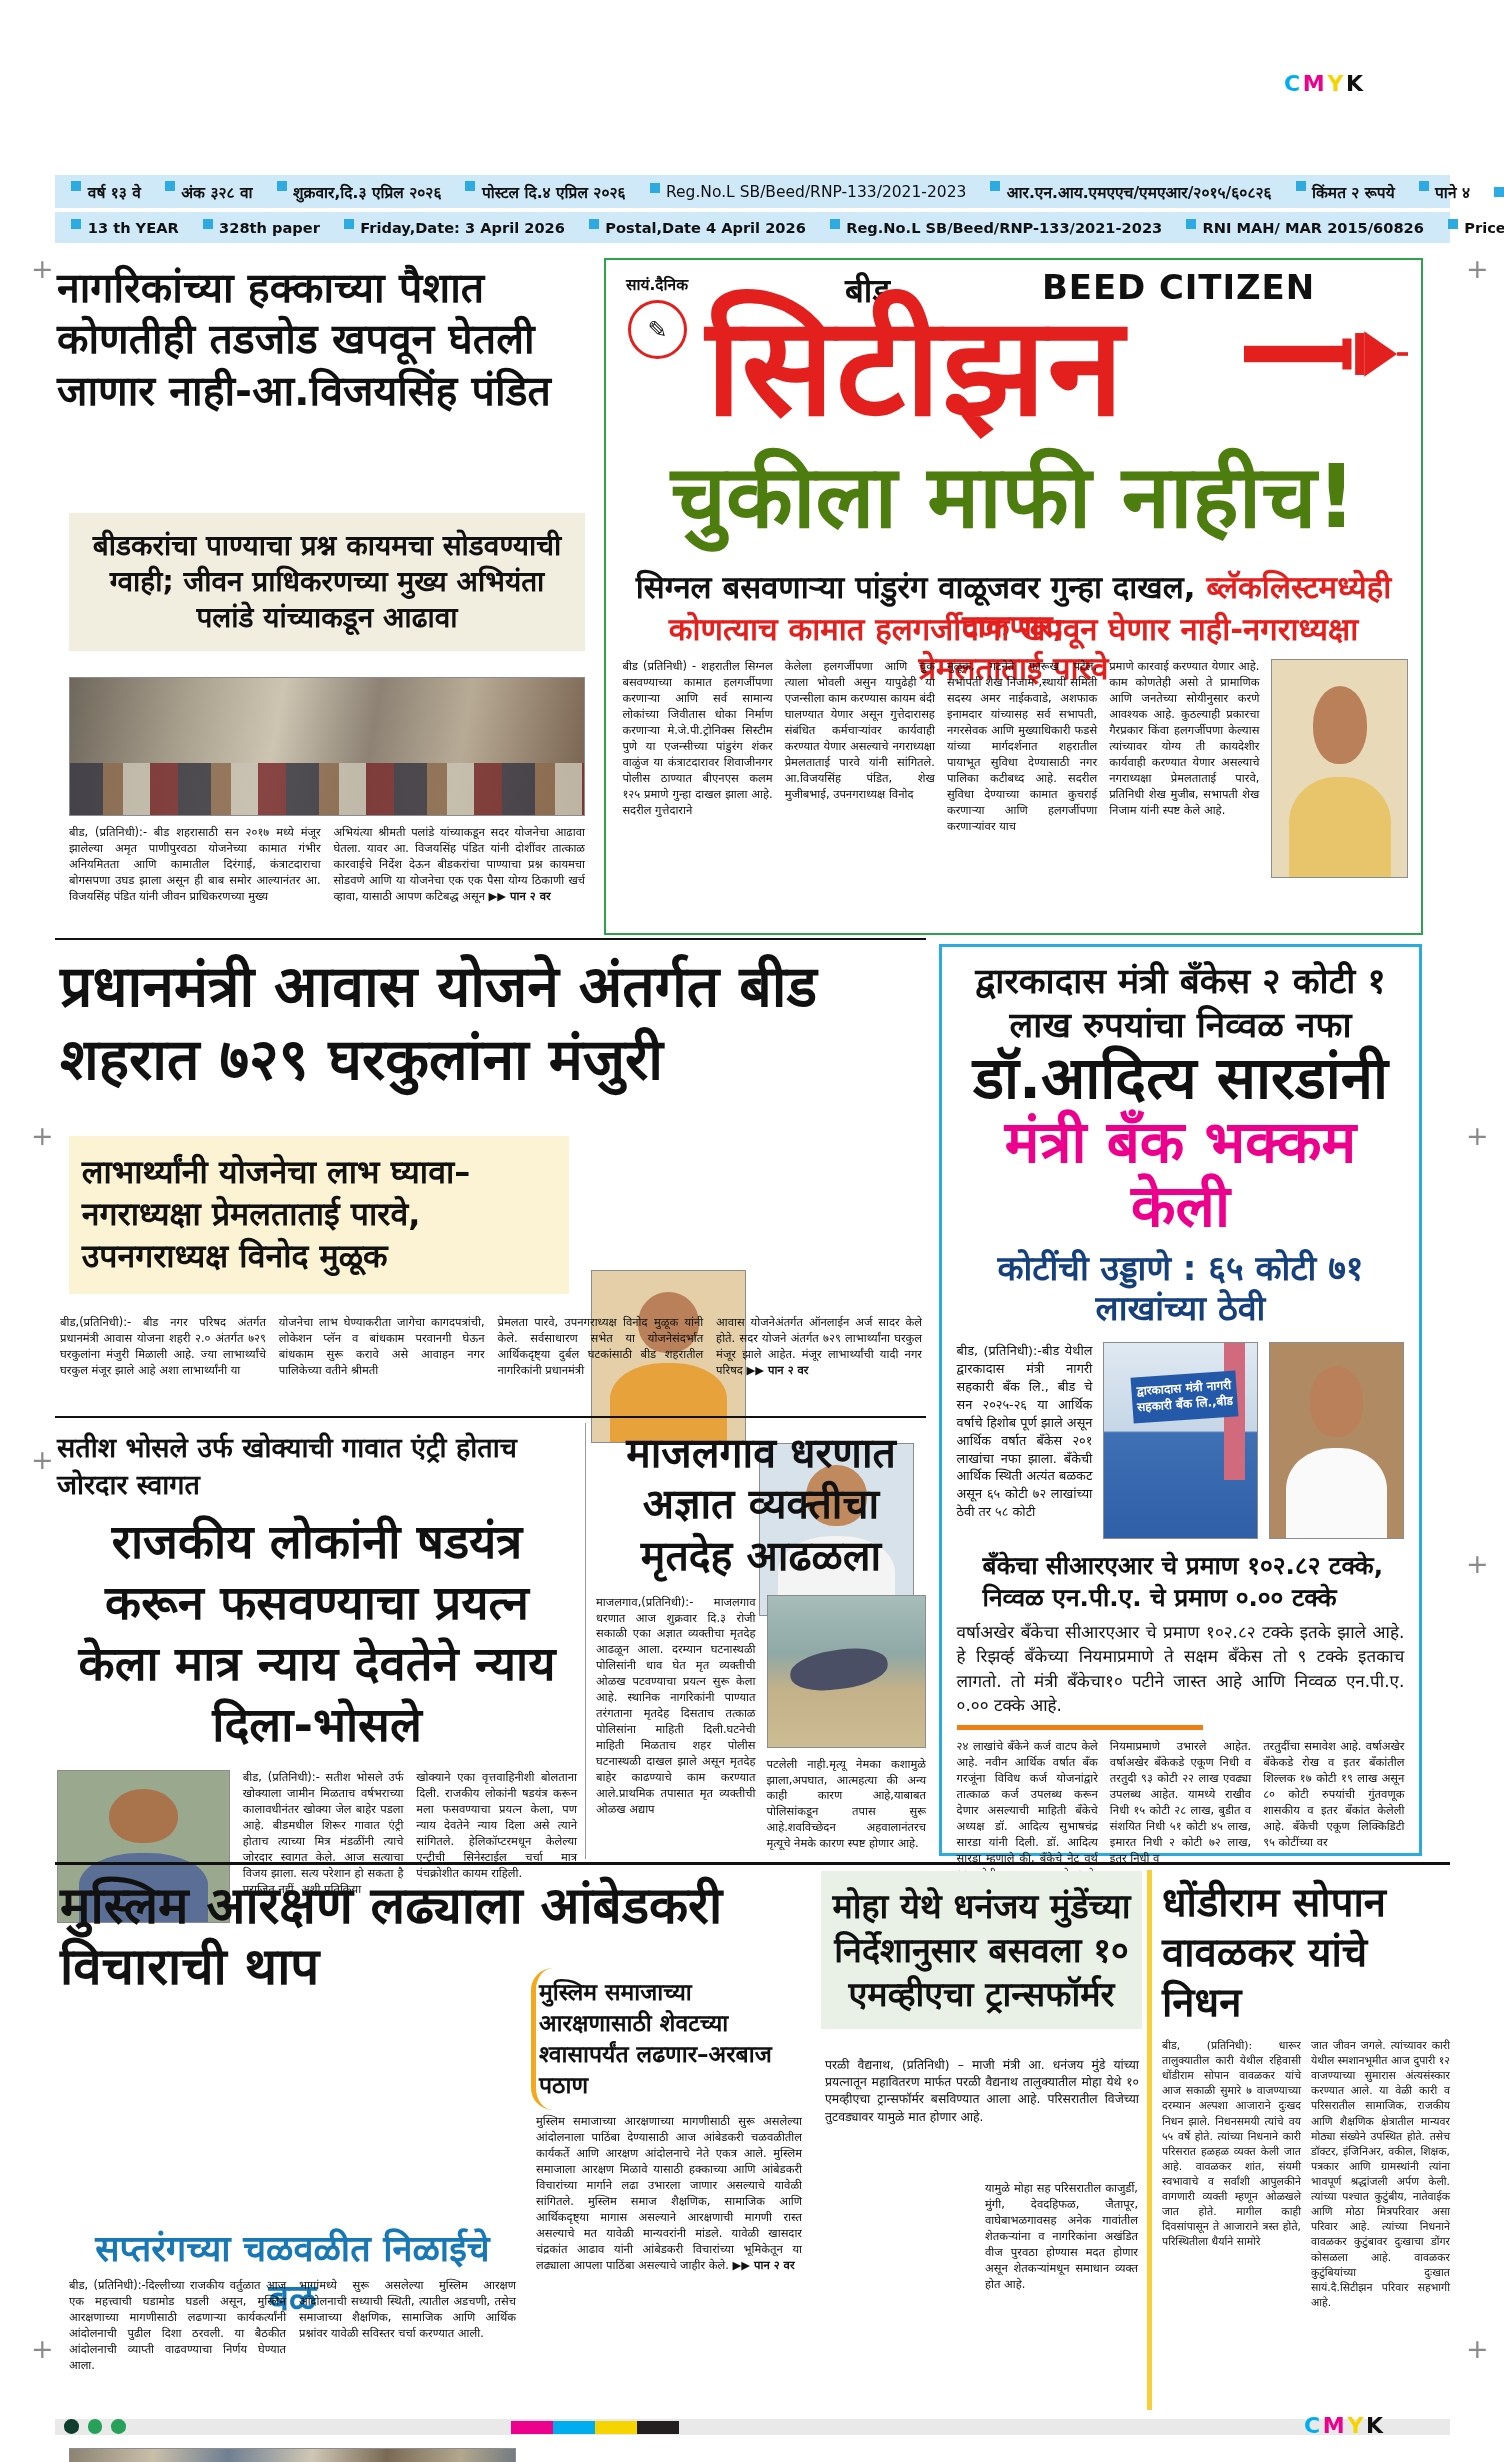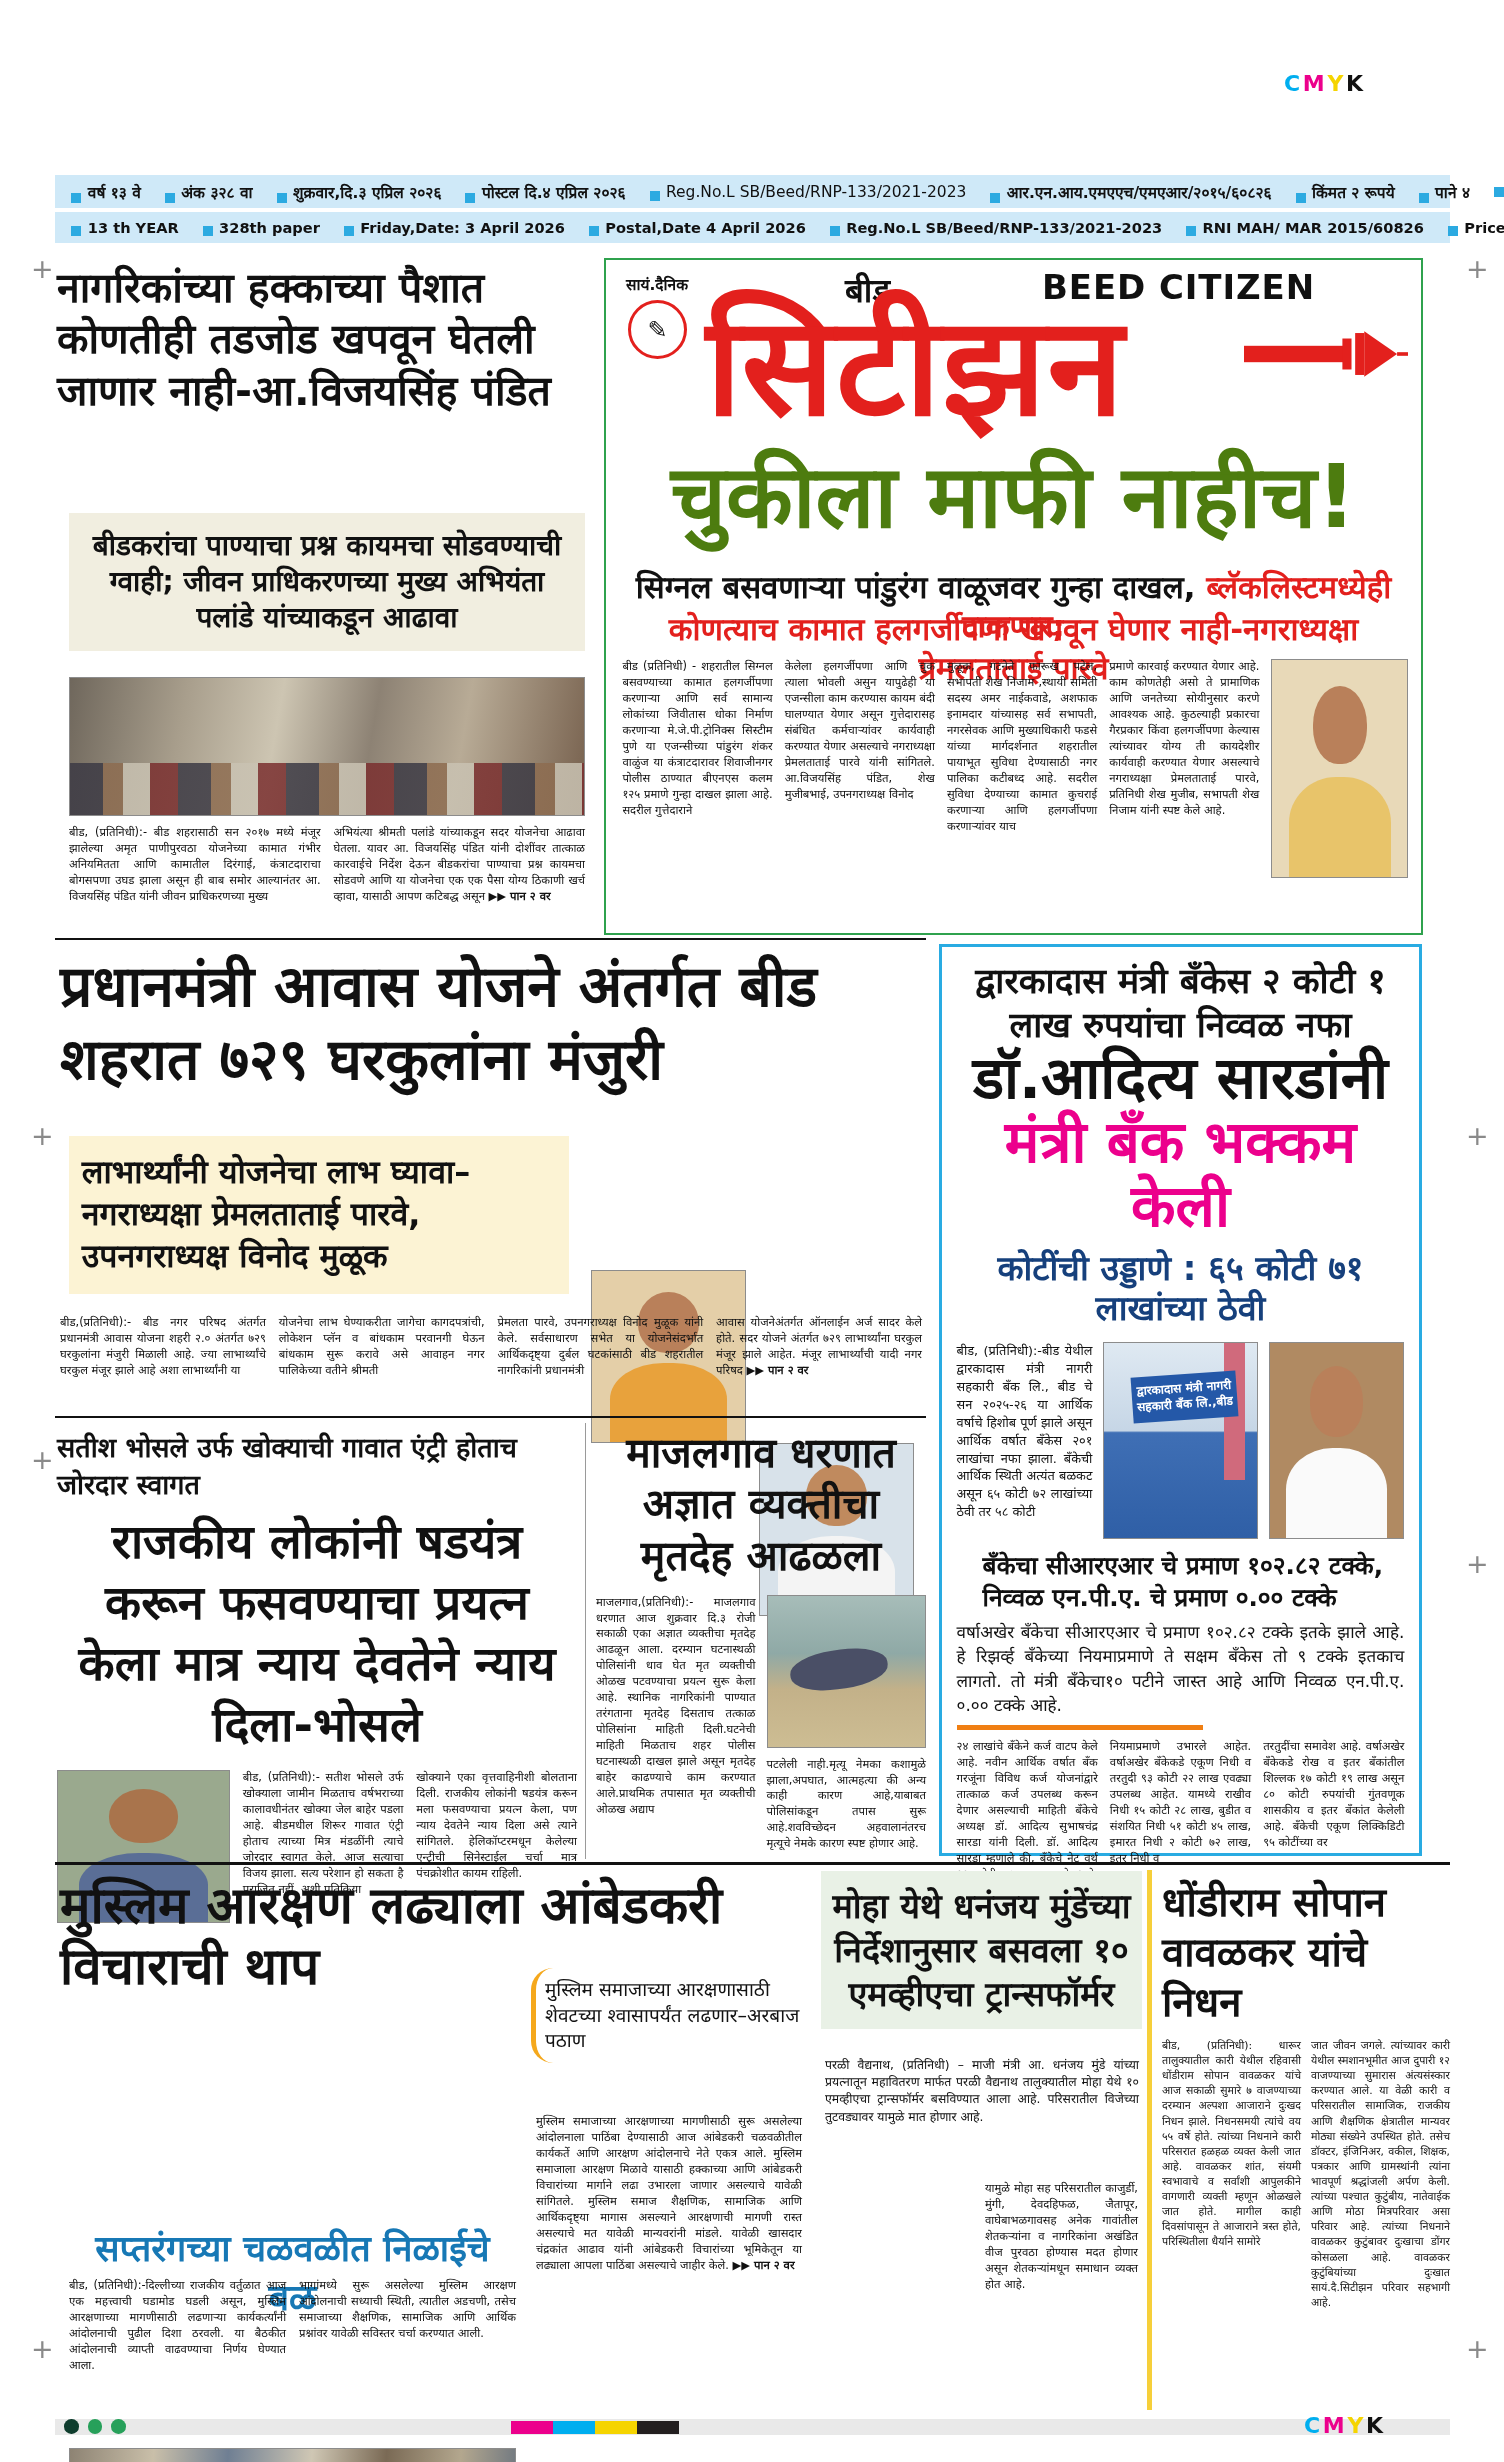--- a/index.html
+++ b/index.html
@@ -3,21 +3,21 @@
 <meta charset="utf-8">
 <style>
   html,body{margin:0;padding:0;background:#f2f2f2;}
   .page{position:relative;width:1505px;height:2462px;background:#ffffff;margin:0 auto;
         font-family:"DejaVu Sans","Liberation Sans",sans-serif;color:#111;overflow:hidden;}
   .abs{position:absolute;}
   
   .crop{position:absolute;color:#8a8a8a;font-size:27px;font-weight:400;line-height:1;}
   
   .hstrip{background:#cfe9f8;display:flex;align-items:center;gap:24px;padding:0 16.4px;box-sizing:border-box;}
-  .hitem{white-space:nowrap;display:inline-flex;align-items:flex-end;font-weight:700;}
+  .hitem{white-space:nowrap;display:inline-flex;align-items:flex-start;font-weight:700;}
   .hitem .sq{width:10px;height:10px;background:#2caae1;display:inline-block;margin-right:6.4px;flex:none;}
   .mr{font-size:15.5px;} .en{font-size:14.6px;font-weight:400;}
   .cmyk{font-weight:800;font-size:22px;letter-spacing:2.7px;}
   .c-c{color:#00aeef}.c-m{color:#ec008c}.c-y{color:#f5d400}.c-k{color:#111}
   .hl-left{font-size:41px;line-height:1.25;font-weight:800;}
   .subbox{background:#f1eee0;font-size:28px;line-height:1.3;font-weight:800;text-align:center;padding:14.6px 9px;box-sizing:border-box;}
   .masthead-box{border:2.7px solid #2fa24e;box-sizing:border-box;background:#fff;}
   .mast-red{color:#e3201d;font-size:137px;font-weight:900;line-height:1;letter-spacing:1.8px;}
   .hl-main{color:#4d7c0f;font-size:87px;font-weight:900;line-height:1.05;text-align:center;}
   .sub1{font-size:31px;font-weight:800;text-align:center;line-height:1.25;}
@@ -33,22 +33,22 @@
   .bank-h2{font-size:58px;font-weight:900;text-align:center;line-height:1.1;}
   .bank-h3{font-size:58px;font-weight:900;text-align:center;color:#ec008c;line-height:1.1;}
   .bank-h4{font-size:34px;font-weight:900;text-align:center;color:#16407c;line-height:1.2;margin-top:9px;}
   .bank-high{font-size:24.6px;font-weight:900;line-height:1.3;margin-left:26px;}
   .bank-highbody{font-size:17px;line-height:1.45;text-align:justify;font-weight:500;}
   .orule{height:4.6px;background:#f07f13;width:55%;}
   .kicker{font-size:27px;font-weight:800;}
   .hl-bhos{font-size:47px;font-weight:900;text-align:center;line-height:1.3;}
   .hl-majal{font-size:41px;font-weight:900;text-align:center;line-height:1.25;}
   .hl-muslim{font-size:51px;font-weight:900;line-height:1.2;}
-  .quote{border-left:5.5px solid #f5a81c;border-radius:22px 0 0 22px;padding:9px 0 9px 9px;
-         font-size:19px;font-weight:400;line-height:1.35;}
+  .quote{border-left:5.5px solid #f5a81c;border-radius:22px 0 0 22px;padding:9px 0 9px 3px;
+         font-size:23px;font-weight:700;line-height:1.35;}
   .hl-blue{color:#1778b5;font-size:36px;font-weight:900;text-align:center;}
   .moha-box{background:#e9f1e6;padding:12.8px 11px;box-sizing:border-box;}
   .hl-moha{font-size:34px;font-weight:900;text-align:center;line-height:1.3;}
   .hl-wav{font-size:40px;font-weight:900;text-align:left;line-height:1.25;}
   .rule-h{background:#111;}
   .rule-v{background:#9a9a9a;}
   
   .ph{position:relative;border:0.9px solid #8c8c8c;overflow:hidden;box-sizing:border-box;}
   .ph-meeting{background:linear-gradient(100deg,#6f675c 0%,#a89e8c 22%,#cdc5b2 40%,#8d8274 58%,#b8ab96 75%,#77614e 100%);}
   .ph-meeting::after{content:'';position:absolute;left:0;right:0;bottom:0;height:38%;

